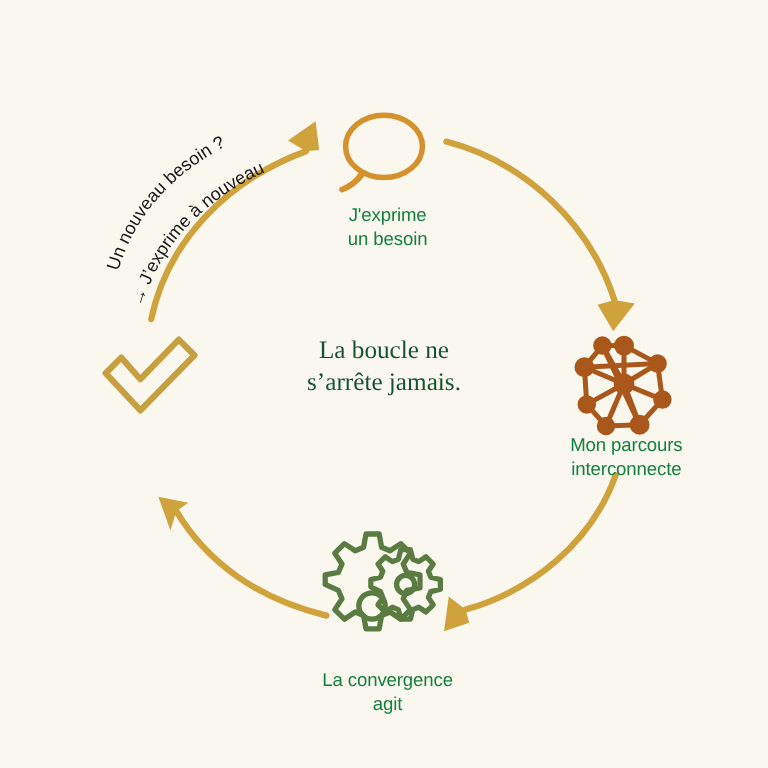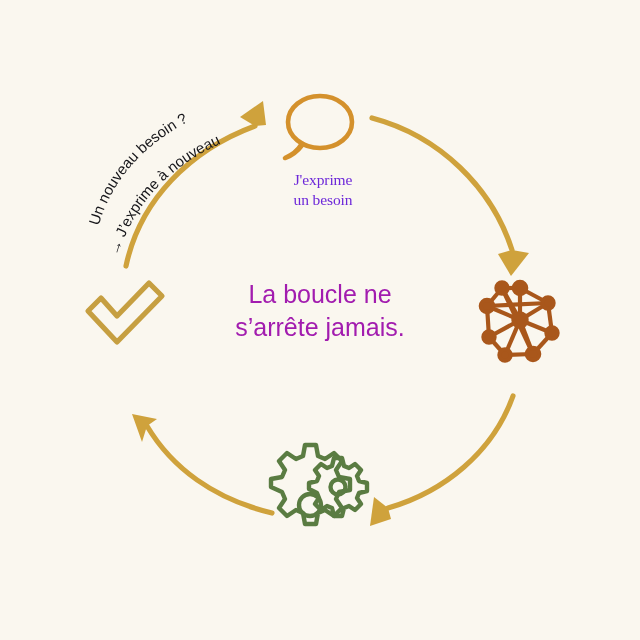--- a/index.html
+++ b/index.html
@@ -22,24 +22,24 @@
   #diagram-svg {
     position: absolute;
     left: 0;
     top: 0;
     width: 640px;
     height: 640px;
   }
   .node-label {
     position: absolute;
     text-align: center;
-    font-family: Liberation Serif, serif;
+    font-family: Liberation Sans, sans-serif;
     font-size: 15.5px;
     line-height: 1.32;
-    color: #6d28d9;
+    color: #15803d;
     letter-spacing: -0.1px;
     white-space: pre-line;
   }
   #label-express {
     left: 243px;
     top: 170px;
     width: 160px;
   }
   #label-network {
     left: 437px;
@@ -55,24 +55,24 @@
     left: 18px;
     top: 362px;
     width: 220px;
   }
   #center-title {
     position: absolute;
     left: 180px;
     top: 278px;
     width: 280px;
     text-align: center;
-    font-family: Liberation Sans, sans-serif;
-    font-size: 25px;
+    font-family: Liberation Serif, serif;
+    font-size: 21px;
     line-height: 1.30;
-    color: #a21caf;
+    color: #14532d;
     white-space: pre-line;
   }
 </style>
 </head>
 <body>
 
 <div id="canvas">
 
   <svg id="diagram-svg" viewBox="0 0 640 640">
 
@@ -173,19 +173,23 @@
       <text font-family="Liberation Sans, sans-serif" font-size="15px" fill="#16161a">
         <textPath href="#restart-path-2" startOffset="2">→ J’exprime à nouveau</textPath>
       </text>
     </g>
 
   </svg>
 
   <div class="node-label" id="label-express">J'exprime
 un besoin</div>
 
+  <div class="node-label" id="label-network">Mon parcours
+interconnecte</div>
 
+  <div class="node-label" id="label-converge">La convergence
+agit</div>
 
 
   <div id="center-title">La boucle ne
 s’arrête jamais.</div>
 
 </div>
 
 </body></html>

